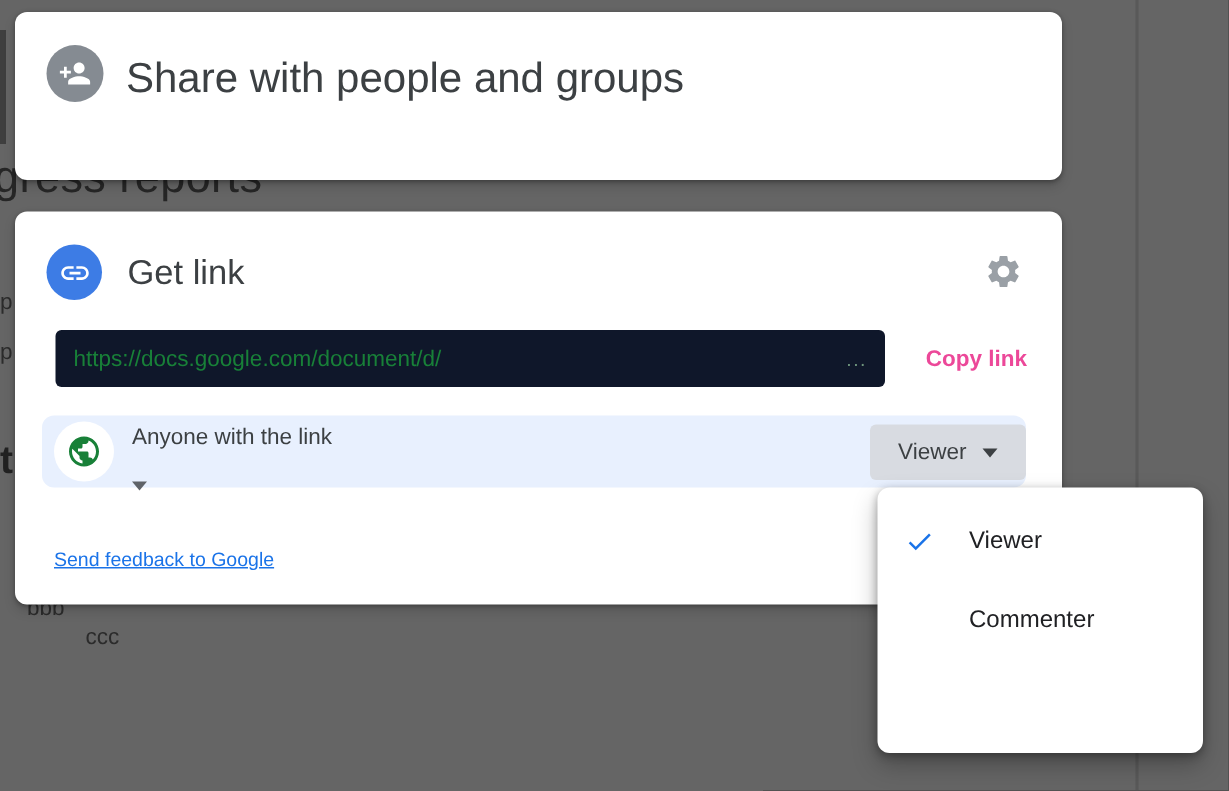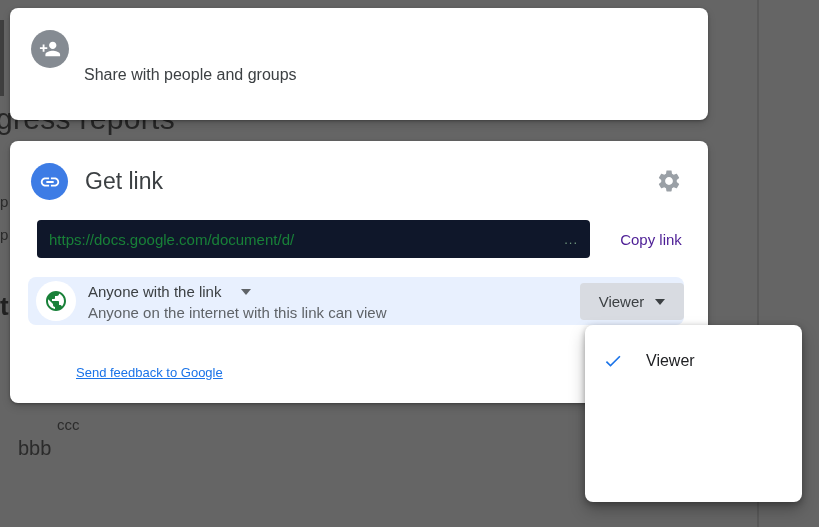--- a/index.html
+++ b/index.html
@@ -10,76 +10,76 @@
     -webkit-font-smoothing:antialiased;
   }
   .abs{position:absolute;}
 
   
   .bg-frag{position:absolute;color:#2b2b2b;white-space:nowrap;}
   .bg-heading{left:-4px;top:102px;font-size:30px;font-weight:500;color:#262626;letter-spacing:.3px;}
   .bg-p1{left:0;top:193px;font-size:15px;}
   .bg-p2{left:0;top:226px;font-size:15px;}
   .bg-t{left:0;top:291px;font-size:26px;font-weight:700;color:#222;}
-  .bg-bbb{left:18px;top:397px;font-size:20px;margin-top:40px;}
+  .bg-bbb{left:18px;top:397px;font-size:15px;}
   .bg-ccc{left:17px;top:416px;font-size:15px;margin-left:40px;}
   .bg-strip{left:0;top:20px;width:4px;height:76px;background:#3f3f3f;}
   .bg-pageline{left:757px;top:0;width:2px;height:527px;background:#595959;}
 
   
   .card{
     position:absolute;background:#fff;border-radius:8px;
     box-shadow:0 1px 3px rgba(0,0,0,.3), 0 4px 8px rgba(0,0,0,.15);
   }
   .share-card{left:10px;top:8px;width:698px;height:112px;}
   .link-card{left:10px;top:141px;width:698px;height:262px;}
 
   .icon-circle{position:absolute;border-radius:50%;display:flex;align-items:center;justify-content:center;}
   .share-avatar{left:21px;top:22px;width:38px;height:38px;background:#858b92;}
-  .share-title{position:absolute;left:74px;top:34px;font-size:16px;line-height:20px;color:#3c4043;margin-top:23px;}
+  .share-title{position:absolute;left:74px;top:34px;font-size:28px;line-height:20px;color:#3c4043;}
 
   .getlink-circle{left:21px;top:22px;width:37px;height:37px;background:#3d7ce5;}
   .getlink-title{position:absolute;left:75px;top:27px;font-size:23px;line-height:26px;color:#3c4043;}
   .gear-btn{position:absolute;left:645px;top:26px;width:28px;height:28px;display:flex;align-items:center;justify-content:center;cursor:pointer;}
 
   .url-field{
     position:absolute;left:27px;top:79px;width:553px;height:38px;box-sizing:border-box;
     background:#0f172a;border-radius:4px;display:flex;align-items:center;padding:0 12px;
   }
   .url-text{flex:1;font-size:15px;color:#188038;overflow:hidden;white-space:nowrap;}
   .url-ellipsis{font-size:13px;color:#6e957c;letter-spacing:1px;}
 
   .copy-link{
     position:absolute;left:586px;top:80px;width:110px;height:36px;
     display:flex;align-items:center;justify-content:center;
-    font-size:15px;font-weight:400;color:#4c1d95;cursor:pointer;border-radius:4px;
+    font-size:15px;font-weight:700;color:#ec4899;cursor:pointer;border-radius:4px;
   }
 
   .access-row{
     position:absolute;left:18px;top:136px;width:656px;height:48px;
     background:#e8f0fe;border-radius:8px;
   }
   .globe-circle{left:8px;top:4px;width:40px;height:40px;background:#fff;}
   .row-texts{position:absolute;left:60px;top:6px;}
-  .row-title-line{display:flex;align-items:center;gap:20px;cursor:pointer;}
+  .row-title-line{display:flex;align-items:flex-start;gap:20px;cursor:pointer;flex-direction:column;}
   .row-title{font-size:15px;font-weight:500;color:#3c4043;line-height:18px;}
   .row-sub{font-size:15px;color:#5f6368;margin-top:3px;line-height:18px;}
   .caret-down{width:0;height:0;border-left:5px solid transparent;border-right:5px solid transparent;border-top:6px solid #5f6368;}
 
   .role-button{
     position:absolute;left:552px;top:6px;width:104px;height:37px;
     background:#d8dbe1;border-radius:4px;cursor:pointer;
     display:flex;align-items:center;justify-content:center;gap:11px;
     font-size:15px;color:#3c4043;
   }
   .role-button .caret-down{border-top-color:#3c4043;}
 
   .feedback-link{
     position:absolute;left:26px;top:224px;font-size:13px;color:#1a73e8;
-    text-decoration:underline;cursor:pointer;margin-left:40px;
+    text-decoration:underline;cursor:pointer;
   }
 
   
   .role-menu{
     position:absolute;left:585px;top:325px;width:217px;height:177px;box-sizing:border-box;
     background:#fff;border-radius:8px;padding:9px 0;
     box-shadow:0 2px 6px rgba(0,0,0,.3), 0 8px 16px rgba(0,0,0,.25);
   }
   .menu-item{height:53px;display:flex;align-items:center;font-size:16px;color:#202124;cursor:pointer;}
   .check-slot{width:20px;height:20px;margin-left:18px;margin-right:23px;flex:none;}
@@ -132,35 +132,42 @@
       <div class="icon-circle globe-circle">
         <svg width="24" height="24" viewBox="0 0 24 24" fill="#188038" aria-hidden="true">
           <path d="M12 2C6.48 2 2 6.48 2 12s4.48 10 10 10 10-4.48 10-10S17.52 2 12 2zm-1 17.93c-3.95-.49-7-3.85-7-7.93 0-.62.08-1.21.21-1.79L9 15v1c0 1.1.9 2 2 2v1.93zm6.9-2.54c-.26-.81-1-1.39-1.9-1.39h-1v-3c0-.55-.45-1-1-1H8v-2h2c.55 0 1-.45 1-1V7h2c1.1 0 2-.9 2-2v-.41c2.93 1.19 5 4.06 5 7.41 0 2.08-.8 3.97-2.1 5.39z"></path>
         </svg>
       </div>
       <div class="row-texts">
         <div class="row-title-line">
           <span class="row-title">Anyone with the link</span>
           <span class="caret-down"></span>
         </div>
-        <div class="row-sub">Anyone on the internet with this link can view</div>
       </div>
       <div class="role-button">
         <span>Viewer</span>
         <span class="caret-down"></span>
       </div>
     </div>
 
     <div class="feedback-link">Send feedback to Google</div>
   </div>
 
   <div class="role-menu">
     <div class="menu-item">
       <span class="check-slot" style="visibility: visible;">
         <svg width="20" height="20" viewBox="0 0 24 24" fill="#1a73e8" aria-hidden="true">
           <path d="M9 16.2L4.8 12l-1.4 1.4L9 19 21 7l-1.4-1.4z"></path>
         </svg>
       </span>
       <span>Viewer</span>
     </div>
+    <div class="menu-item">
+      <span class="check-slot" style="visibility: hidden;">
+        <svg width="20" height="20" viewBox="0 0 24 24" fill="#1a73e8" aria-hidden="true">
+          <path d="M9 16.2L4.8 12l-1.4 1.4L9 19 21 7l-1.4-1.4z"></path>
+        </svg>
+      </span>
+      <span>Commenter</span>
+    </div>
   </div>
 
 </div>
 
 </body></html>

